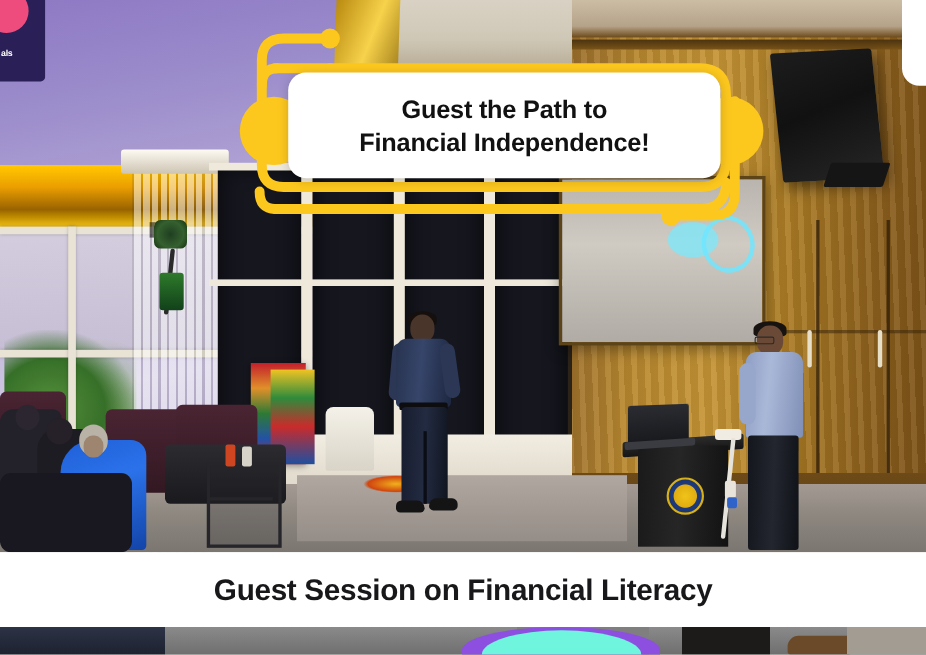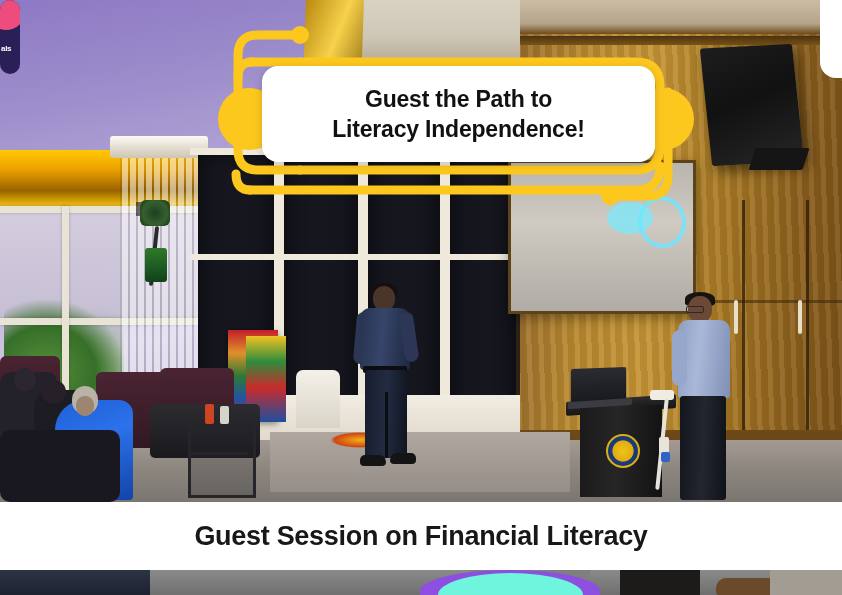--- a/index.html
+++ b/index.html
@@ -272,22 +272,22 @@
     background:linear-gradient(180deg,#f4f1e9 0%,#d9d4c7 100%);
     border-radius:7px 7px 2px 2px;
   }
   
   .tr-notch{
     position:absolute;right:0;top:0;width:22px;height:78px;background:#ffffff;
     border-bottom-left-radius:16px;
   }
   
   .tl-card{
-    position:absolute;left:0;top:0;width:20px;height:74px;
-    background:#2a1f57;border-bottom-right-radius:4px;overflow:hidden;border-radius:10px;
+    position:absolute;left:0;top:0;width:41px;height:74px;
+    background:#2a1f57;border-bottom-right-radius:4px;overflow:hidden;
   }
   .tl-circle{
     position:absolute;left:-14px;top:-10px;width:40px;height:40px;border-radius:50%;
     background:#ef4c7e;
   }
   .tl-text{
     position:absolute;left:1px;top:44px;font-size:8px;color:#ffffff;font-weight:700;
     letter-spacing:-.3px;
   }
   
@@ -457,21 +457,21 @@
         </g>
       </svg>
 
       <div class="dot-lg" style="left:218px;top:88px;"></div>
       <div class="dot-lg" style="left:632px;top:88px;"></div>
       <div class="dot-sm" style="left:291px;top:26px;"></div>
       <div class="dot-sm" style="left:601px;top:187px;"></div>
 
       <div class="title-card">
         <div class="title-line">Guest the Path to</div>
-        <div class="title-line">Literacy Independence!</div>
+        <div class="title-line">Financial Independence!</div>
       </div>
     </div>
 
     <div class="tl-card">
       <div class="tl-circle"></div>
       <div class="tl-text">als</div>
     </div>
     <div class="tr-notch"></div>
   </div>
 

